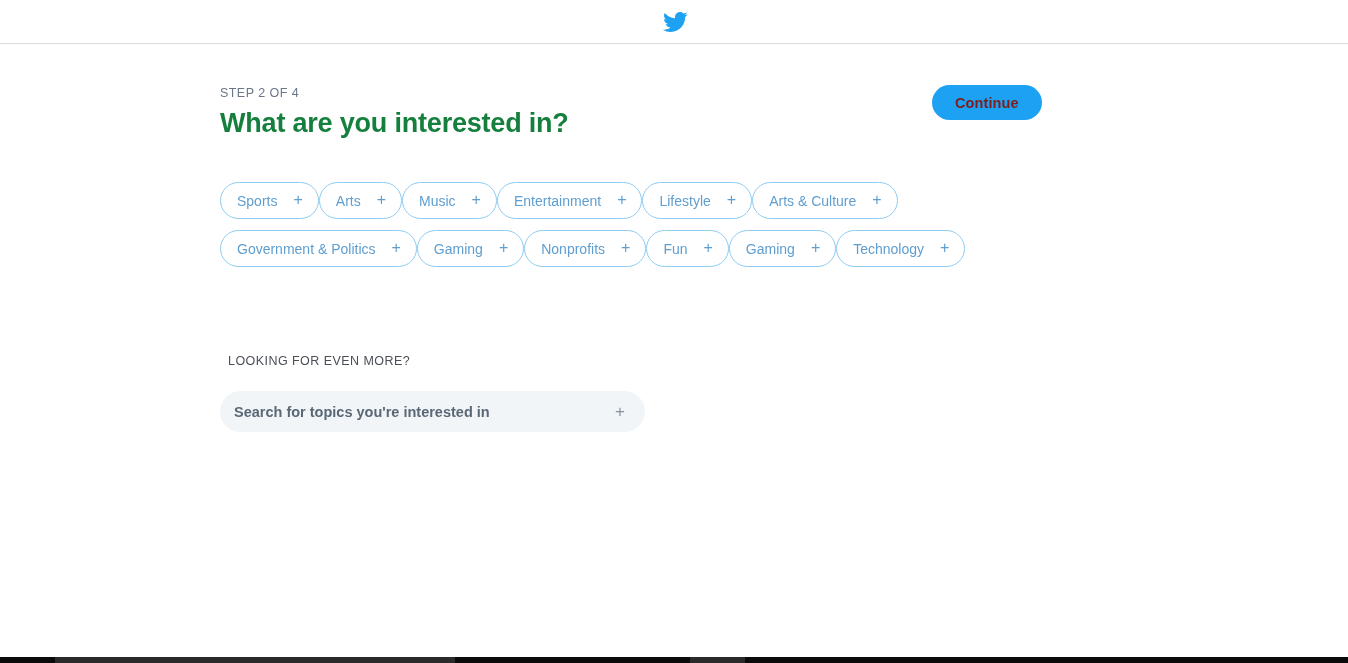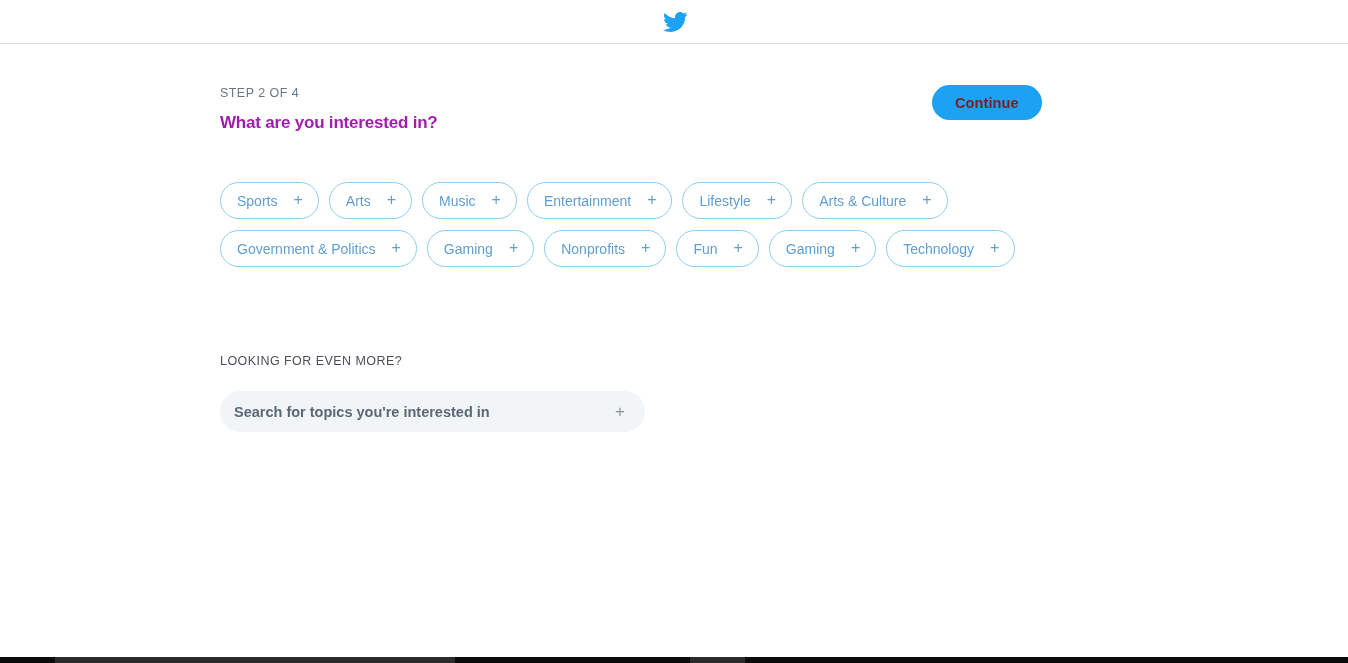--- a/index.html
+++ b/index.html
@@ -59,23 +59,23 @@
 
   .step-label {
     font-size: 12.5px;
     color: #697787;
     letter-spacing: 0.45px;
     line-height: 16px;
     margin: 0;
     font-weight: 400;
   }
   .page-title {
-    font-size: 17px;
-    font-weight: bold;
-    color: #a21caf;
+    font-size: 27px;
+    font-weight: bold;
+    color: #15803d;
     line-height: 34px;
     margin: 5px 0 0 0;
     letter-spacing: -0.2px;
   }
 
   .continue-btn {
     position: absolute;
     left: 712px;
     top: 41px;
     background: #1da1f2;
@@ -94,21 +94,20 @@
     justify-content: center;
   }
 
   
   .chip-rows {
     margin-top: 42px;
   }
   .chip-row {
     display: flex;
     flex-wrap: nowrap;
-    gap: 10px;
     margin-bottom: 11px;
   }
   .chip {
     height: 37px;
     border: 1px solid #8ecdf2;
     border-radius: 100px;
     background: #ffffff;
     color: #5f9ed0;
     font-family: "Liberation Sans", sans-serif;
     font-size: 14px;
@@ -130,21 +129,21 @@
 
   
   .more-section {
     margin-top: 86px;
   }
   .more-label {
     font-size: 12.5px;
     color: #4a4f57;
     letter-spacing: 0.45px;
     line-height: 16px;
-    margin: 0;
+    margin: 8px;
   }
   .search-box {
     margin-top: 22px;
     width: 425px;
     height: 41px;
     background: #f2f5f8;
     border-radius: 100px;
     display: flex;
     align-items: center;
     padding: 0 20px 0 14px;

